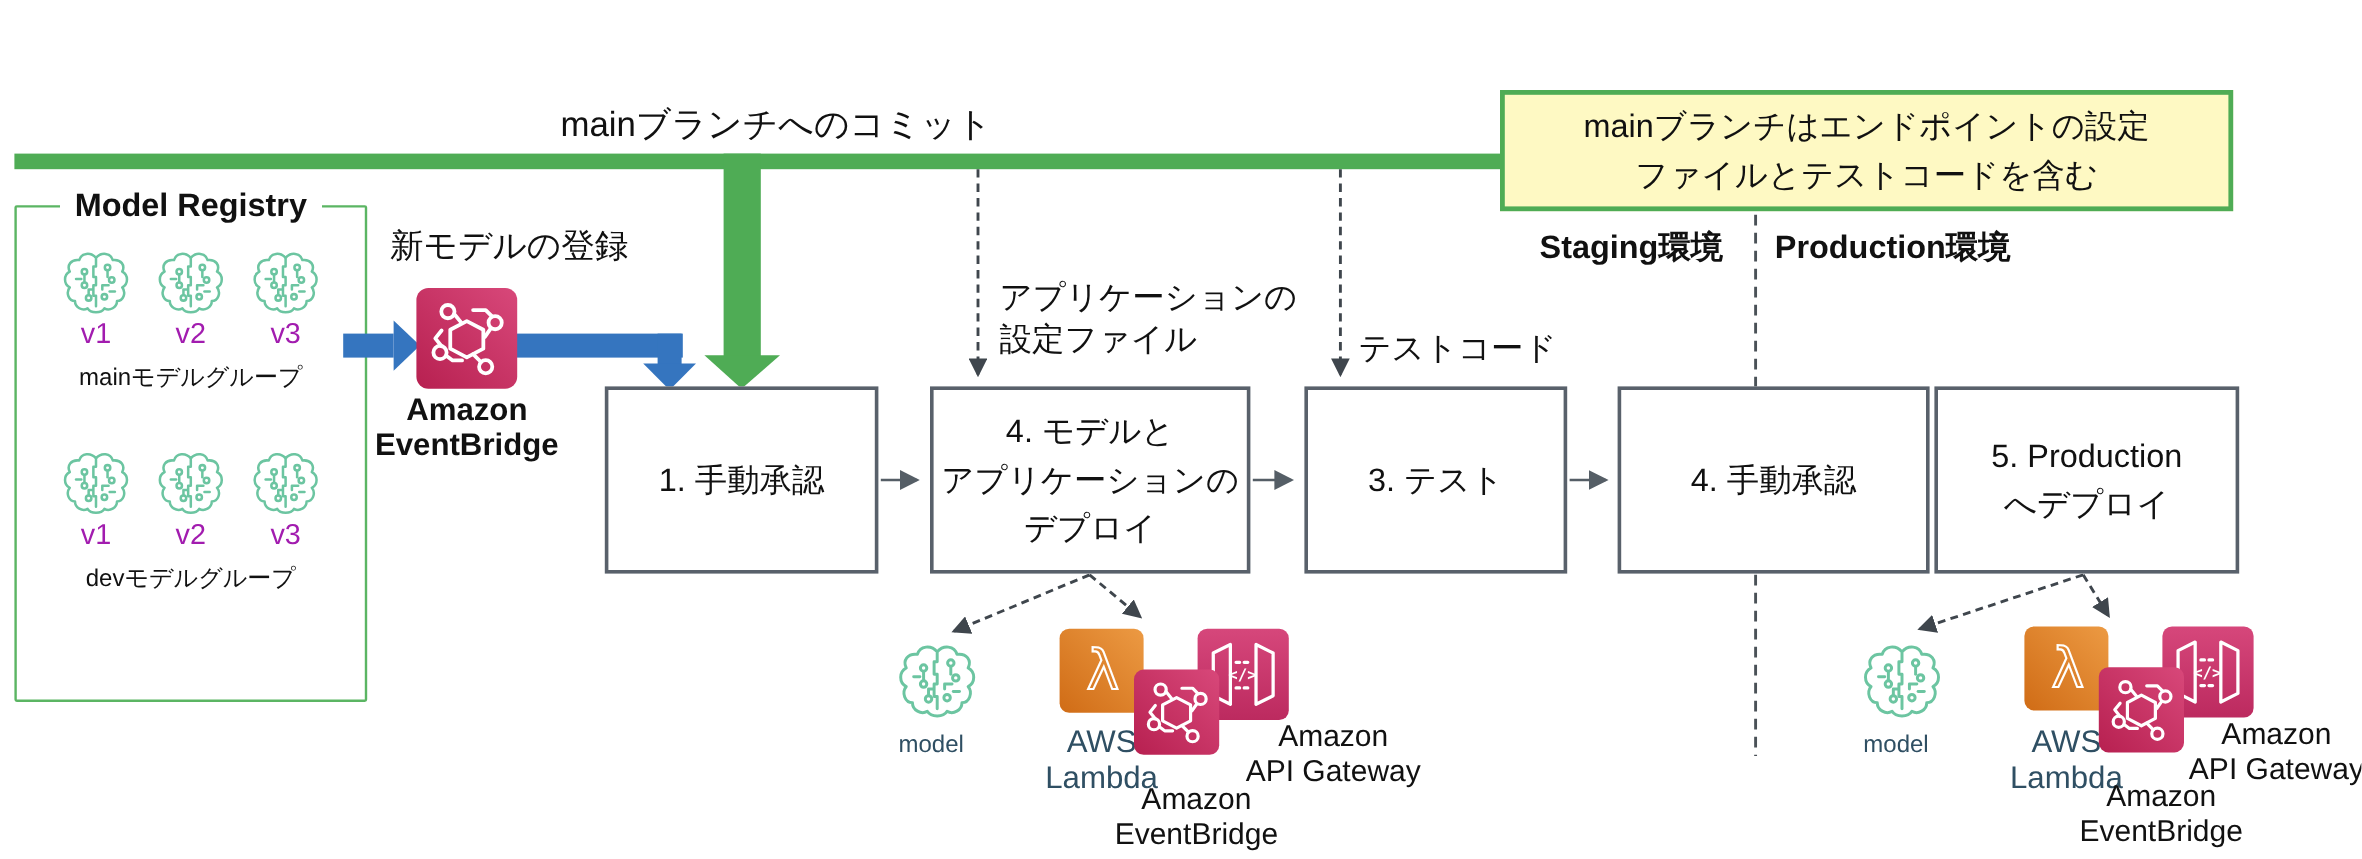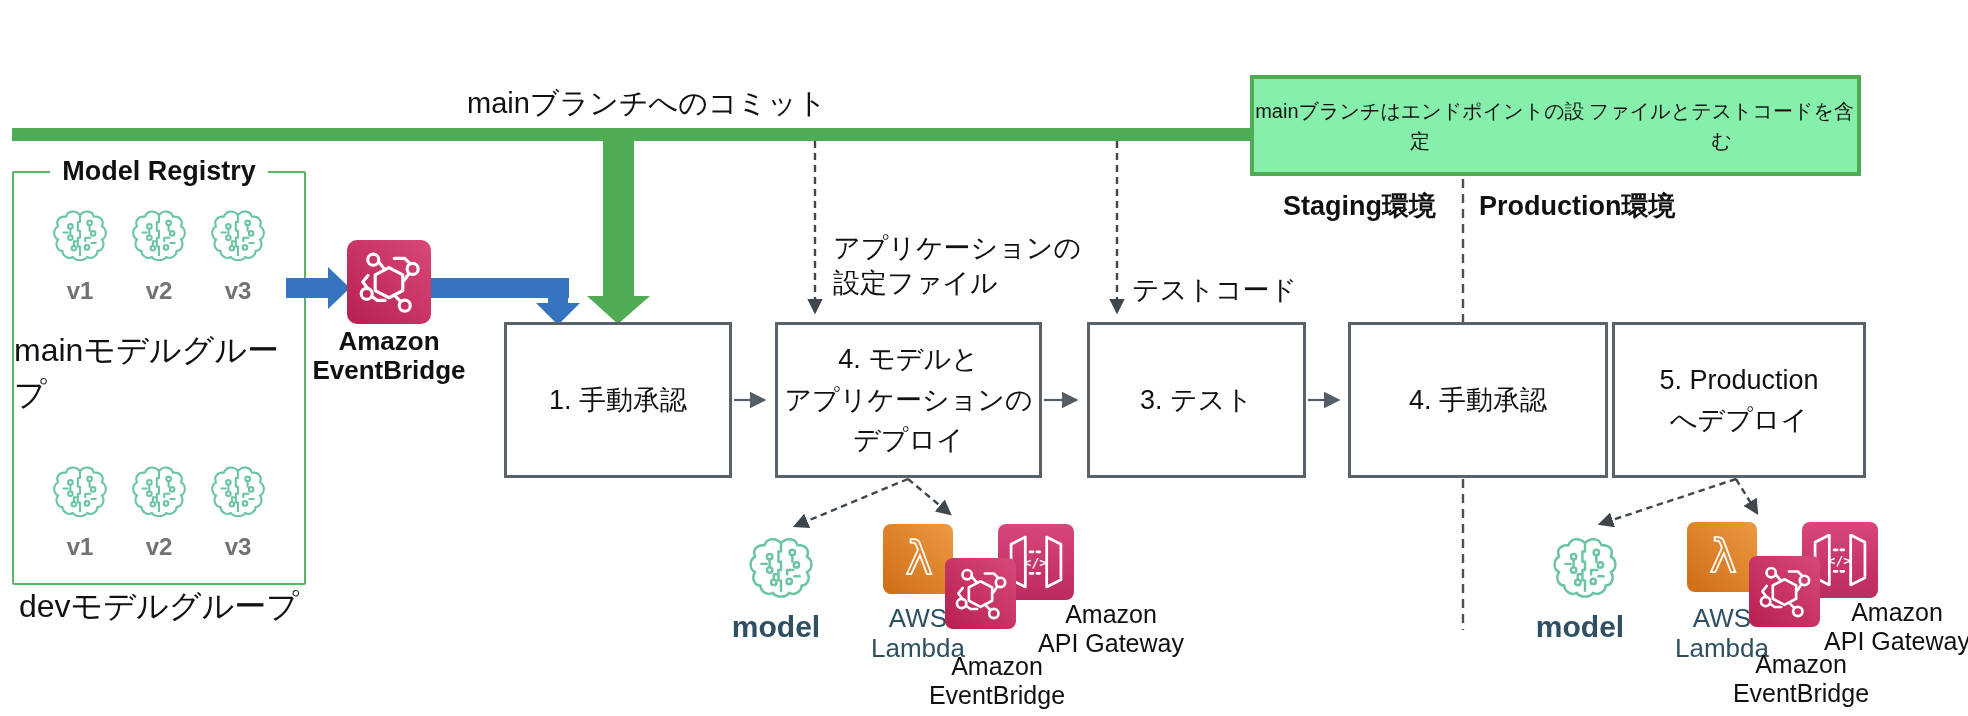--- a/index.html
+++ b/index.html
@@ -7,43 +7,43 @@
     position:relative;width:1968px;height:716px;background:#fff;overflow:hidden;
     font-family:"Liberation Sans","DejaVu Sans",sans-serif;color:#111;
   }
   .abs{position:absolute;}
   #overlay{position:absolute;left:0;top:0;z-index:2;}
   
   .page-title{left:8px;top:2px;font-size:38px;font-weight:800;letter-spacing:0.5px;}
   .commit-label{left:467px;top:84px;font-size:29px;}
   .note-box{
     left:1250px;top:75px;width:611px;height:101px;z-index:3;
-    border:4px solid #4FAC55;background:#86efac;box-sizing:border-box;
-    display:flex;justify-content:center;align-items:center;
-    font-size:20px;line-height:1.5;text-align:center;
+    border:4px solid #4FAC55;background:#fef9c3;box-sizing:border-box;
+    display:flex;flex-direction:column;justify-content:center;align-items:center;
+    font-size:27px;line-height:1.5;text-align:center;
   }
   .env-label{top:188px;font-size:27px;font-weight:700;z-index:3;}
   .env-staging{left:1283px;}
   .env-production{left:1479px;}
   
   fieldset.registry{
     position:absolute;left:12px;top:156px;width:294px;height:429px;z-index:1;
     border:2px solid #5BB563;margin:0;padding:0 0 0 0;box-sizing:border-box;border-radius:2px;
   }
   fieldset.registry legend{
     margin:0 auto;padding:0 12px;font-size:27px;font-weight:600;color:#111;text-align:center;
   }
   .reg-group{display:flex;flex-direction:column;align-items:center;}
   .reg-group.g1{margin-top:20px;}
   .reg-group.g2{margin-top:46px;}
   .brain-row{display:flex;gap:17px;}
   .brain-col{display:flex;flex-direction:column;align-items:center;width:62px;}
   .brain-ic{width:56px;height:58px;stroke:#6CC5A1;}
-  .v-label{font-size:24px;font-weight:700;color:#737373;margin-top:12px;}
-  .group-name{font-size:32px;color:#111;margin-top:24px;}
+  .v-label{font-size:24px;font-weight:400;color:#a21caf;margin-top:0px;}
+  .group-name{font-size:20px;color:#111;margin-top:8px;}
   
   .aws-icon{position:absolute;box-sizing:border-box;}
   .lambda-bg{background:linear-gradient(to bottom left,#EC9A43,#D06C16);border-radius:8px;}
   .eb-bg{background:linear-gradient(to bottom left,#D8487A,#B72050);border-radius:8px;}
   .api-bg{background:linear-gradient(to bottom,#D6477B,#BC2A5F);border-radius:8px;}
   .glyph{width:100%;height:100%;display:block;}
   
   .step-box{
     position:absolute;top:322px;height:156px;z-index:3;
     background:#fff;border:3px solid #59616B;box-sizing:border-box;
@@ -57,21 +57,21 @@
   .b5{left:1612px;width:254px;}
   
   .ann{position:absolute;font-size:27px;line-height:1.3;z-index:3;}
   .ann-endpoint{left:833px;top:231px;}
   .ann-testcode{left:1132px;top:273px;}
   .reg-label{left:325px;top:186px;font-size:28px;z-index:3;}
   .eb-main-label{left:310px;top:327px;width:158px;text-align:center;font-size:26px;font-weight:700;line-height:1.12;z-index:3;}
   
   .svc-label{position:absolute;text-align:center;font-size:25px;line-height:1.15;z-index:4;}
   .navy{color:#2F4F63;}
-  .model-label{font-size:30px;font-weight:bold;}
+  .model-label{font-size:20px;}
   .z1{z-index:3;} .z2{z-index:4;}
 </style>
 </head>
 <body>
 
 <svg width="0" height="0" style="position:absolute">
   <defs>
     <symbol id="sym-brain" viewBox="0 0 64 64">
       <g fill="none" stroke-width="2.4" stroke-linecap="round" stroke-linejoin="round">
         <path d="M32 8 C27 2 18 3 16 10 C8 9 4 15 7 21 C1 24 1 33 7 36 C3 41 6 49 12 49 C12 55 19 59 24 56 C27 61 37 61 40 56 C45 59 52 55 52 49 C58 49 61 41 57 36 C63 33 63 24 57 21 C60 15 56 9 48 10 C46 3 37 2 32 8 Z"></path>
@@ -220,20 +220,21 @@
   </svg>
 
   <div class="abs commit-label">mainブランチへのコミット</div>
   <div class="abs note-box">
     <span>mainブランチはエンドポイントの設定</span>
     <span>ファイルとテストコードを含む</span>
   </div>
   <div class="abs env-label env-staging">Staging環境</div>
   <div class="abs env-label env-production">Production環境</div>
 
+  <div class="abs reg-label">新モデルの登録</div>
   <div class="abs aws-icon eb-bg" style="left:347px;top:240px;width:84px;height:84px;border-radius:10px;z-index:3;">
     <svg class="glyph">
         <use href="#sym-eb"></use>
       </svg>
   </div>
   <div class="abs eb-main-label">
     <span style="display:block">Amazon</span>
     <span style="display:block">EventBridge</span>
   </div>
 

